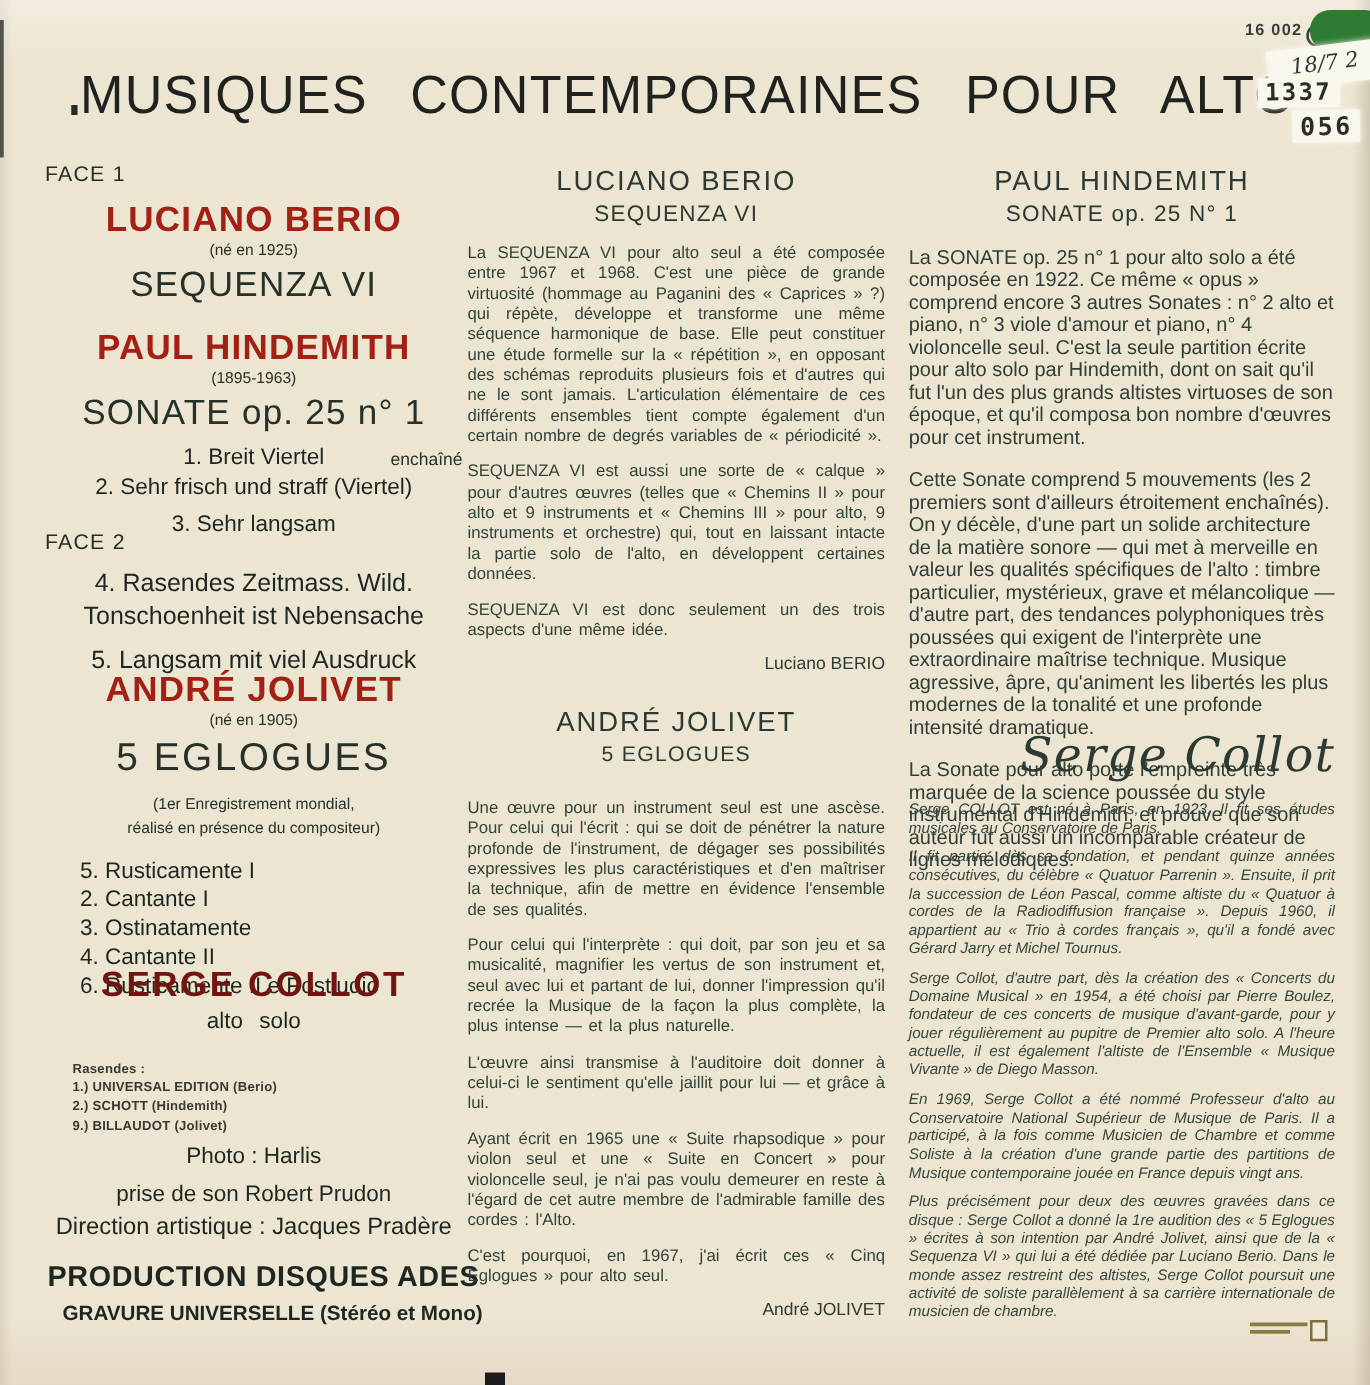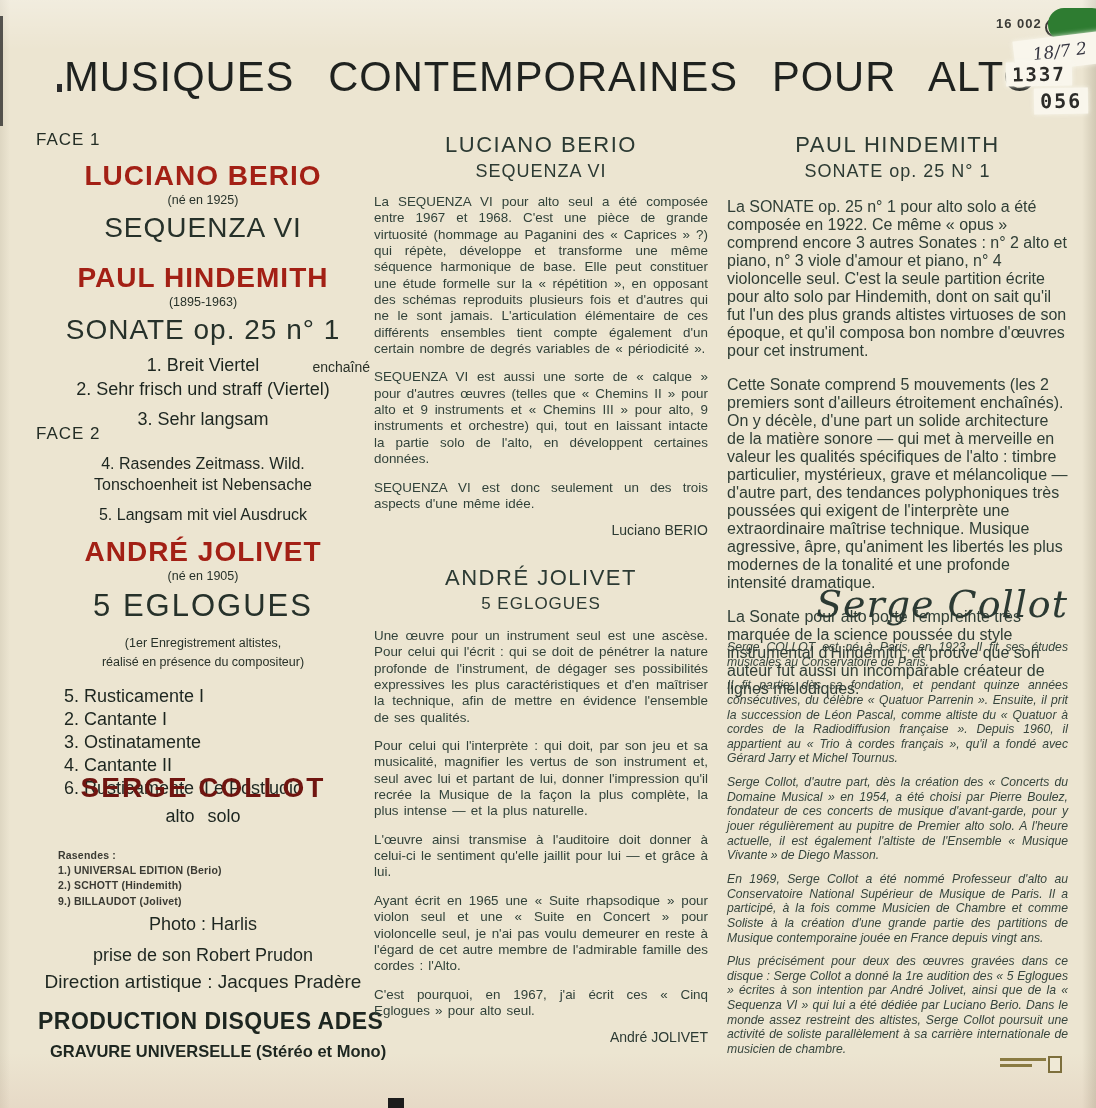--- a/index.html
+++ b/index.html
@@ -40,21 +40,21 @@
   .col-mid{left:374px;width:334px;}
   .col-right{left:727px;width:341px;}
   .face-label{font-size:17px;letter-spacing:1px;color:#242e26;}
   .composer{text-align:center;font-weight:bold;font-size:28px;letter-spacing:1px;color:#a32015;margin-top:10px;}
   .composer.maroon{color:#701510;letter-spacing:2px;}
   .dates{text-align:center;font-size:12.5px;margin-top:1px;color:#273129;}
   .work{text-align:center;font-size:28px;letter-spacing:1px;color:#26312a;margin-top:5px;}
   .tracks-center{position:relative;text-align:center;font-size:18px;line-height:1.32;margin-top:8px;color:#1d2620;}
   .mt6{margin-top:6px;} .mt18{margin-top:18px;}
   .enchaine{position:absolute;right:0;top:4px;font-size:14px;color:#2a3128;}
-  .track-wrap{width:302px;margin:6px auto 0;text-align:center;font-size:16px;line-height:1.3;color:#1d2620;}
+  .track-wrap{width:302px;margin:6px auto 0;text-align:center;font-size:20px;line-height:1.3;color:#1d2620;}
   .note-small{text-align:center;font-size:12.5px;line-height:1.55;margin-top:10px;color:#273129;}
   .list-left{margin-top:12px;padding-left:28px;font-size:18px;line-height:1.28;color:#1d2620;}
   .role{text-align:center;font-size:18px;word-spacing:8px;margin-top:2px;color:#1d2620;}
   .editeurs{font-size:10.5px;line-height:1.45;color:#3a3a33;font-weight:bold;letter-spacing:.2px;}
   .cred{text-align:center;font-size:18px;color:#1d2620;}
   .prod1{font-size:23px;font-weight:bold;letter-spacing:.5px;color:#1d2620;}
   .prod2{font-size:16.5px;font-weight:bold;margin-top:7px;margin-left:12px;color:#1d2620;}
   
   .essay-h1{text-align:center;font-size:22px;letter-spacing:1.5px;color:#2c3a33;}
   .essay-h2{text-align:center;font-size:18px;letter-spacing:1px;color:#2c3a33;margin-top:3px;}
@@ -107,21 +107,21 @@
     <div class="face-label">FACE 2</div>
     <div class="track-wrap" style="margin-top:10px">4. Rasendes Zeitmass. Wild. Tonschoenheit ist Nebensache</div>
     <div class="track-wrap" style="margin-top:9px">5. Langsam mit viel Ausdruck</div>
   </div>
 
   <div class="block col-left" style="top:536px">
     <div class="composer" style="margin-top:0">ANDRÉ JOLIVET</div>
     <div class="dates">(né en 1905)</div>
     <div class="work" style="font-size:31px;letter-spacing:2px">5 EGLOGUES</div>
     <div class="note-small">
-      <div>(1er Enregistrement altistes,</div>
+      <div>(1er Enregistrement mondial,</div>
       <div>réalisé en présence du compositeur)</div>
     </div>
     <div class="list-left">
       <div>5. Rusticamente I</div>
       <div>2. Cantante I</div>
       <div>3. Ostinatamente</div>
       <div>4. Cantante II</div>
       <div>6. Rusticamente II e  Postludio</div>
     </div>
   </div>
@@ -154,21 +154,21 @@
     <div class="essay-h2">SEQUENZA VI</div>
     <p>La SEQUENZA VI pour alto seul a été composée entre 1967 et 1968. C'est une pièce de grande virtuosité (hommage au Paganini des « Caprices » ?) qui répète, développe et transforme une même séquence harmonique de base. Elle peut constituer une étude formelle sur la « répétition », en opposant des schémas reproduits plusieurs fois et d'autres qui ne le sont jamais. L'articulation élémentaire de ces différents ensembles tient compte également d'un certain nombre de degrés variables de « périodicité ».</p>
     <p>SEQUENZA VI est aussi une sorte de « calque » pour d'autres œuvres (telles que « Chemins II » pour alto et 9 instruments et « Chemins III » pour alto, 9 instruments et orchestre) qui, tout en laissant intacte la partie solo de l'alto, en développent certaines données.</p>
     <p>SEQUENZA VI est donc seulement un des trois aspects d'une même idée.</p>
     <div class="sig plain">Luciano BERIO</div>
   </div>
 
   <div class="block col-mid" style="top:565px">
     <div class="essay-h1">ANDRÉ JOLIVET</div>
     <div class="essay-h2" style="font-size:17px">5 EGLOGUES</div>
-    <p style="margin-top:14px">Une œuvre pour un instrument seul est une ascèse. Pour celui qui l'écrit : qui se doit de pénétrer la nature profonde de l'instrument, de dégager ses possibilités expressives les plus caractéristiques et d'en maîtriser la technique, afin de mettre en évidence l'ensemble de ses qualités.</p>
+    <p style="margin-top:24px">Une œuvre pour un instrument seul est une ascèse. Pour celui qui l'écrit : qui se doit de pénétrer la nature profonde de l'instrument, de dégager ses possibilités expressives les plus caractéristiques et d'en maîtriser la technique, afin de mettre en évidence l'ensemble de ses qualités.</p>
     <p>Pour celui qui l'interprète : qui doit, par son jeu et sa musicalité, magnifier les vertus de son instrument et, seul avec lui et partant de lui, donner l'impression qu'il recrée la Musique de la façon la plus complète, la plus intense — et la plus naturelle.</p>
     <p>L'œuvre ainsi transmise à l'auditoire doit donner à celui-ci le sentiment qu'elle jaillit pour lui — et grâce à lui.</p>
     <p>Ayant écrit en 1965 une « Suite rhapsodique » pour violon seul et une « Suite en Concert » pour violoncelle seul, je n'ai pas voulu demeurer en reste à l'égard de cet autre membre de l'admirable famille des cordes : l'Alto.</p>
     <p>C'est pourquoi, en 1967, j'ai écrit ces « Cinq Eglogues » pour alto seul.</p>
     <div class="sig plain">André JOLIVET</div>
   </div>
 
   <div class="block col-right essay" style="top:132px">
     <div class="essay-h1">PAUL HINDEMITH</div>
     <div class="essay-h2">SONATE op. 25 N° 1</div>

